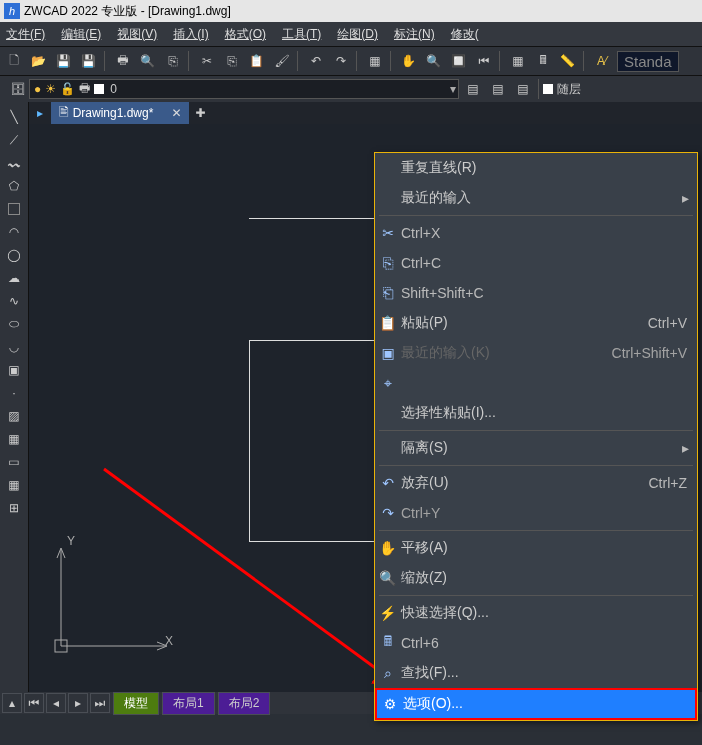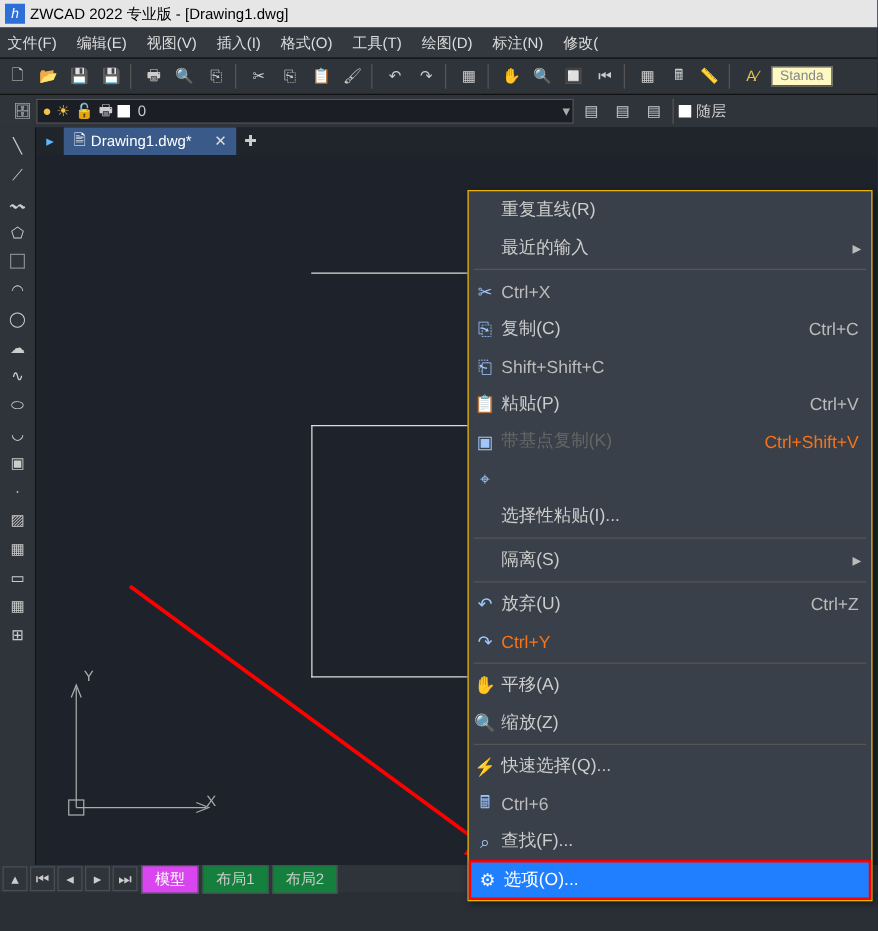--- a/index.html
+++ b/index.html
@@ -1,53 +1,53 @@
 <!DOCTYPE html>
 <html><head>
 <meta charset="utf-8">
 <style>
   html,body{margin:0;padding:0;background:#2a2f36;font-family:"Microsoft YaHei","SimSun",Arial,sans-serif;font-size:12px;color:#ccc;width:702px;height:745px;overflow:hidden;}
   .titlebar{background:#e6e6e6;height:22px;display:flex;align-items:center;padding-left:4px;color:#000;font-size:12px;}
   .titlebar .logo{width:16px;height:16px;background:#2d6fd6;margin-right:4px;display:flex;align-items:center;justify-content:center;color:#fff;font-style:italic;font-size:11px;}
   .menubar{background:#34383f;height:24px;display:flex;align-items:center;padding:0 6px;color:#ddd;}
-  .menubar span{margin-right:16px;}
+  .menubar span{margin-right:16px;text-decoration:underline;}
   .toolbar{background:#2f333a;height:28px;display:flex;align-items:center;border-top:1px solid #111;border-bottom:1px solid #111;}
   .tb-btn{width:22px;height:22px;display:flex;align-items:center;justify-content:center;margin-left:3px;}
   .sep{width:1px;height:20px;background:#555;margin:0 4px;}
-  .style-box{border:1px solid #555;background:#fef9c3;color:#888;padding:1px 6px;margin-left:4px;font-size:11px;}
+  .style-box{border:1px solid #555;background:#0f172a;color:#888;padding:1px 6px;margin-left:4px;font-size:15px;}
   .layerbar{background:#2f333a;height:26px;display:flex;align-items:center;padding-left:4px;}
   .layer-combo{background:#1b1e24;border:1px solid #555;height:18px;display:flex;align-items:center;padding:0 4px;width:420px;position:relative;}
   .layer-combo .dd{position:absolute;right:2px;color:#aaa;}
   .layer-icons{display:flex;align-items:center;gap:4px;}
   .workspace{display:flex;height:590px;position:relative;}
   .side-tools{width:28px;background:#2f333a;border-right:1px solid #111;display:flex;flex-direction:column;align-items:center;padding-top:4px;}
   .side-tools div{width:22px;height:22px;display:flex;align-items:center;justify-content:center;margin-bottom:1px;}
   .canvas-area{flex:1;background:#1e232b;position:relative;}
   .filetab-bar{display:flex;align-items:center;background:#20242b;height:22px;}
   .start-dot{width:22px;height:18px;display:flex;align-items:center;justify-content:center;color:#5fb8ff;}
   .filetab{background:#3a5a8a;color:#fff;display:flex;align-items:center;padding:0 8px;height:22px;font-size:12px;}
   .filetab .x{margin-left:18px;color:#ddd;}
   .newtab{width:22px;display:flex;align-items:center;justify-content:center;color:#ccc;}
   .canvas{position:absolute;top:22px;left:0;right:0;bottom:0;}
   .shape-line{position:absolute;border-top:1px solid #ddd;}
   .shape-rect{position:absolute;border:1px solid #ddd;}
   .ucs{position:absolute;left:18px;bottom:32px;color:#aaa;font-size:12px;}
   .ucs svg{display:block;}
   .layout-tabs{background:#2f333a;height:22px;display:flex;align-items:center;font-size:12px;}
   .lt-btn{width:18px;height:18px;display:flex;align-items:center;justify-content:center;border:1px solid #4a4e55;margin-left:2px;color:#ccc;}
-  .lt-tab{padding:2px 10px;border:1px solid #4a4e55;margin-left:3px;color:#ccc;background:#15803d;}
-  .lt-tab.active{background:#d946ef;color:#fff;}
+  .lt-tab{padding:2px 10px;border:1px solid #4a4e55;margin-left:3px;color:#ccc;background:#4c1d95;}
+  .lt-tab.active{background:#4d7c0f;color:#fff;}
   
   .ctxmenu{position:absolute;left:374px;top:152px;width:322px;background:#394049;border:1px solid #eab308;color:#ccc;font-size:14px;box-shadow:2px 2px 6px rgba(0,0,0,.5);}
   .mitem{display:flex;align-items:center;height:30px;position:relative;}
   .mitem .icon{width:26px;display:flex;align-items:center;justify-content:center;color:#9fc6ff;}
   .mitem .lbl{flex:1;}
   .mitem .sc{padding-right:10px;color:#bbb;}
   .mitem.disabled{color:#666;}
-  .mitem.disabled .sc{color:#f97316;}
+  .mitem.disabled .sc{color:#a3a3a3;}
   .mitem .arrow{position:absolute;right:8px;color:#bbb;}
   .msep{height:1px;background:#555;margin:2px 4px;}
   .mitem.hl{background:#1f7fff;color:#fff;border:2px solid #f00;box-sizing:border-box;height:32px;}
   .mitem.hl .icon{color:#fff;}
   
   .red-arrow{position:absolute;pointer-events:none;}
   
   .sq{width:10px;height:10px;border:1px solid #888;}
 </style>
 </head>
@@ -212,35 +212,34 @@
       <span class="lbl">最近的输入</span>
       <span class="arrow">▸</span>
     </div>
   <div class="msep"></div>
   <div class="mitem">
       <span class="icon">✂</span>
       <span class="sc">Ctrl+X</span>
     </div>
   <div class="mitem">
       <span class="icon">⎘</span>
-      <span class="lbl">复制(C)</span>
       <span class="sc">Ctrl+C</span>
     </div>
   <div class="mitem">
       <span class="icon">⎗</span>
       <span class="sc">Shift+Shift+C</span>
     </div>
   <div class="mitem">
       <span class="icon">📋</span>
       <span class="lbl">粘贴(P)</span>
       <span class="sc">Ctrl+V</span>
     </div>
   <div class="mitem disabled">
       <span class="icon">▣</span>
-      <span class="lbl">带基点复制(K)</span>
+      <span class="lbl">最近的输入(K)</span>
       <span class="sc">Ctrl+Shift+V</span>
     </div>
   <div class="mitem disabled">
       <span class="icon">⌖</span>
     </div>
   <div class="mitem">
       <span class="icon"></span>
       <span class="lbl">选择性粘贴(I)...</span>
     </div>
   <div class="msep"></div>

